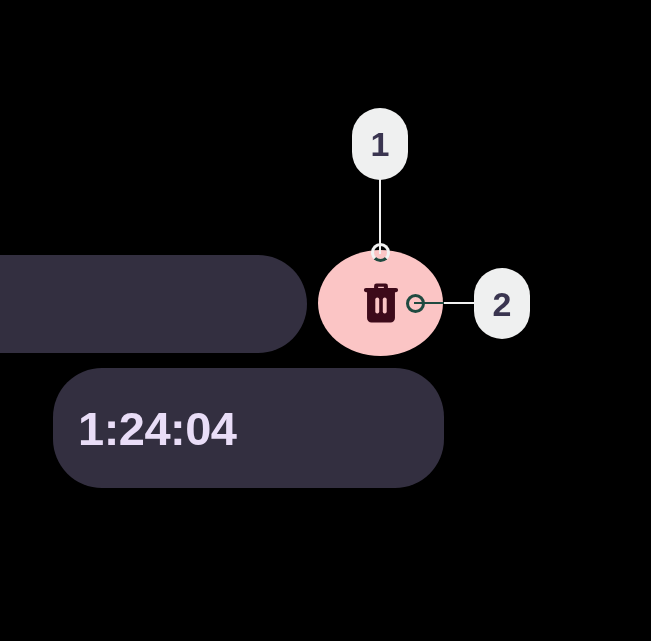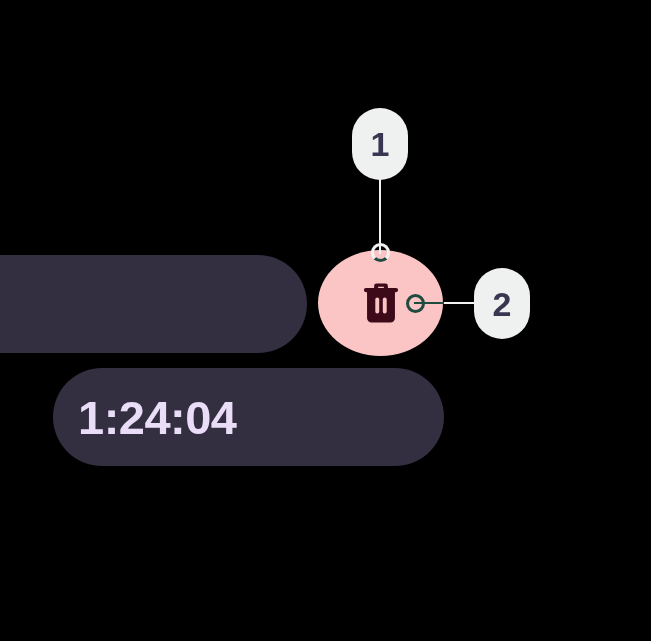--- a/index.html
+++ b/index.html
@@ -40,21 +40,21 @@
     width: 521px;
     height: 98px;
     border-radius: 49px;
     padding-left: 30px;
   }
 
   #chip-timer {
     left: 53px;
     top: 368px;
     width: 391px;
-    height: 98px;
+    height: 120px;
     border-radius: 49px;
     padding-left: 25px;
   }
   #chip-timer .chip-label {
     font-size: 47px;
     line-height: 1;
   }
 
   
   #delete-action {

